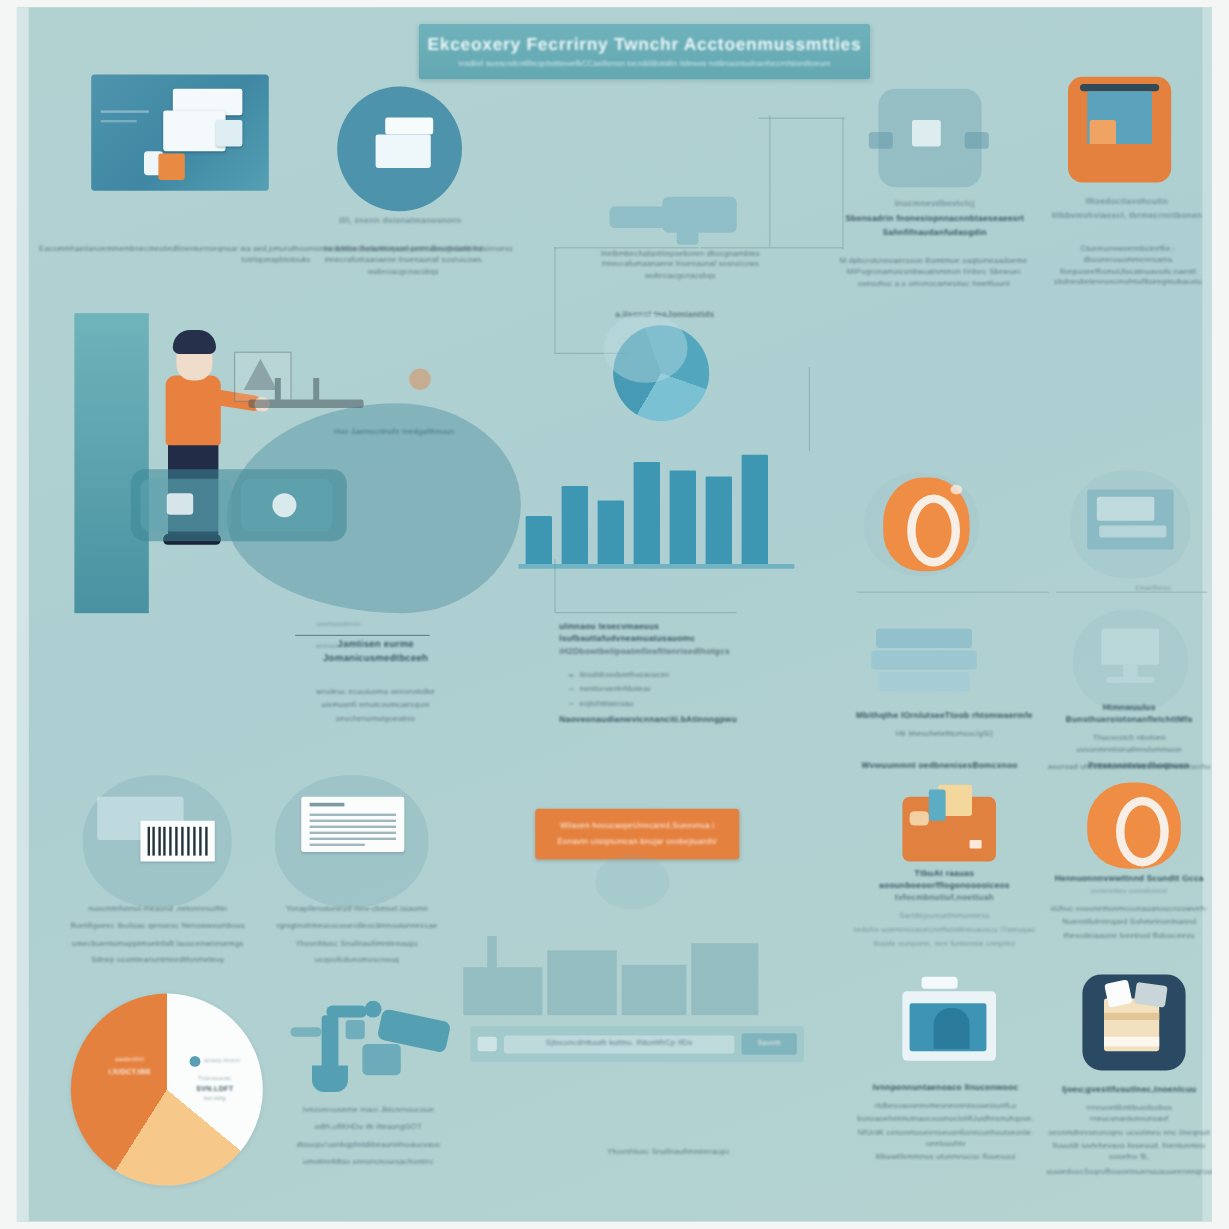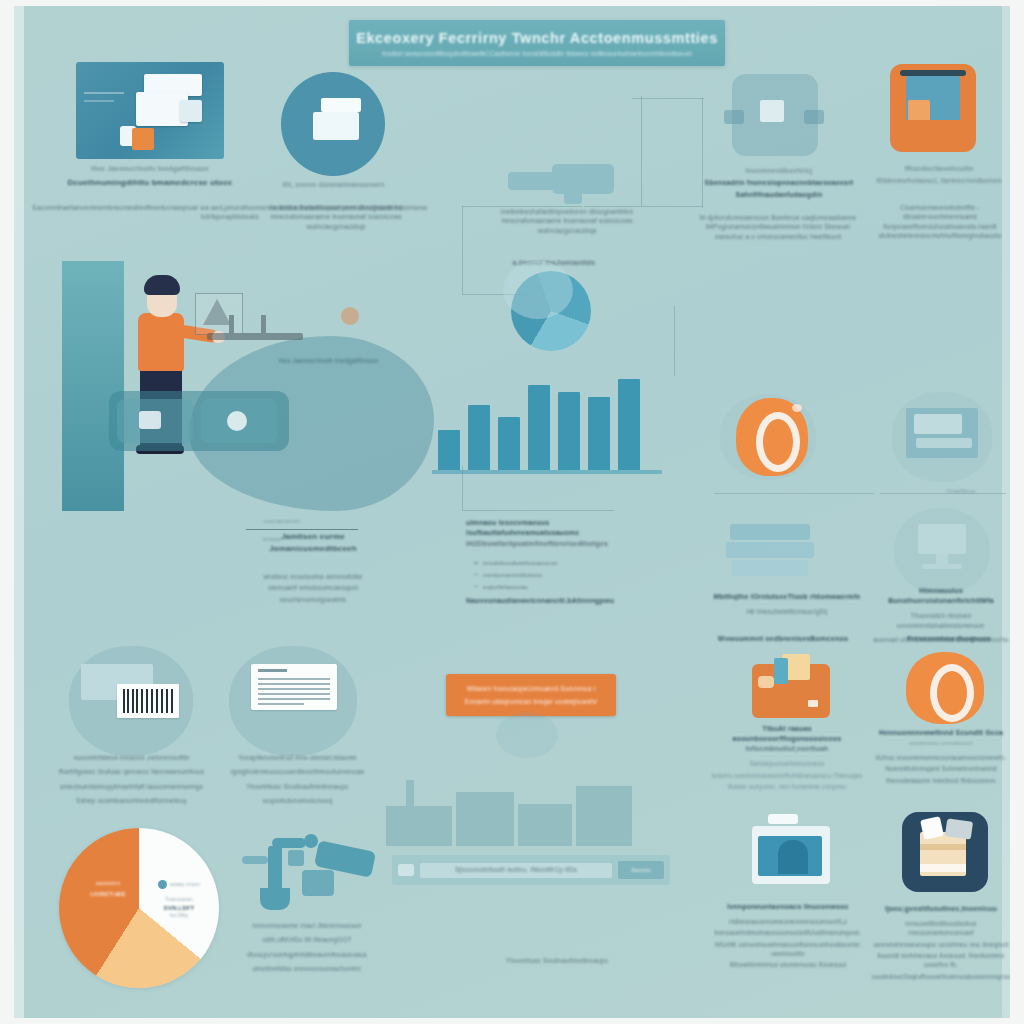--- a/index.html
+++ b/index.html
@@ -193,24 +193,20 @@
   <div id="card-mockup">
     <div class="ln"></div>
     <div class="ln2"></div>
     <div class="doc d1"></div>
     <div class="doc d2"></div>
     <div class="doc d3"></div>
     <div class="cup2"></div>
     <div class="cup"></div>
   </div>
 
-  <div class="blk" style="left:42px;top:158px;width:188px;">
-    <div class="ghost lt h-xs">Hvo Jaemscrtnofn Inedgafthnuun</div>
-    <div class="ghost dk h-sm" style="margin-top:3px">Dcuethnumingdihttu bmamedcrcse utocc</div>
-  </div>
   <div class="blk ghost p-xs" style="left:16px;top:192px;width:400px;">Eacommhaeilanoemmembnecmestiedfinenturnseqnoar wa  aed,pmuruthoomsnna addoa lbeautnunase pemtubnothdade hdsirnsess totrliqonapbtotouks</div>
 
   <div class="circ circ-solid" style="left:267px;top:66px;width:104px;height:104px;">
     <div class="doc" style="position:absolute;left:40px;top:26px;width:40px;height:14px;background:#f6fbfc;border-radius:2px;"></div>
     <div class="doc" style="position:absolute;left:32px;top:40px;width:46px;height:28px;background:#eef7f9;border-radius:2px;"></div>
   </div>
   <div class="blk ghost lt h-xs" style="left:242px;top:174px;width:155px;">Illl, znenn dsionalmanosnorn</div>
   <div class="blk ghost p-xs" style="left:232px;top:192px;width:180px;">Inelbmbechafanttinpoeboren dbocgnambtes mnecrafumaanaene lnuenaunaf sosruicows wubrciacgcnacsbqs</div>
 
   <div class="blk" style="left:706px;top:60px;width:110px;height:100px;">

